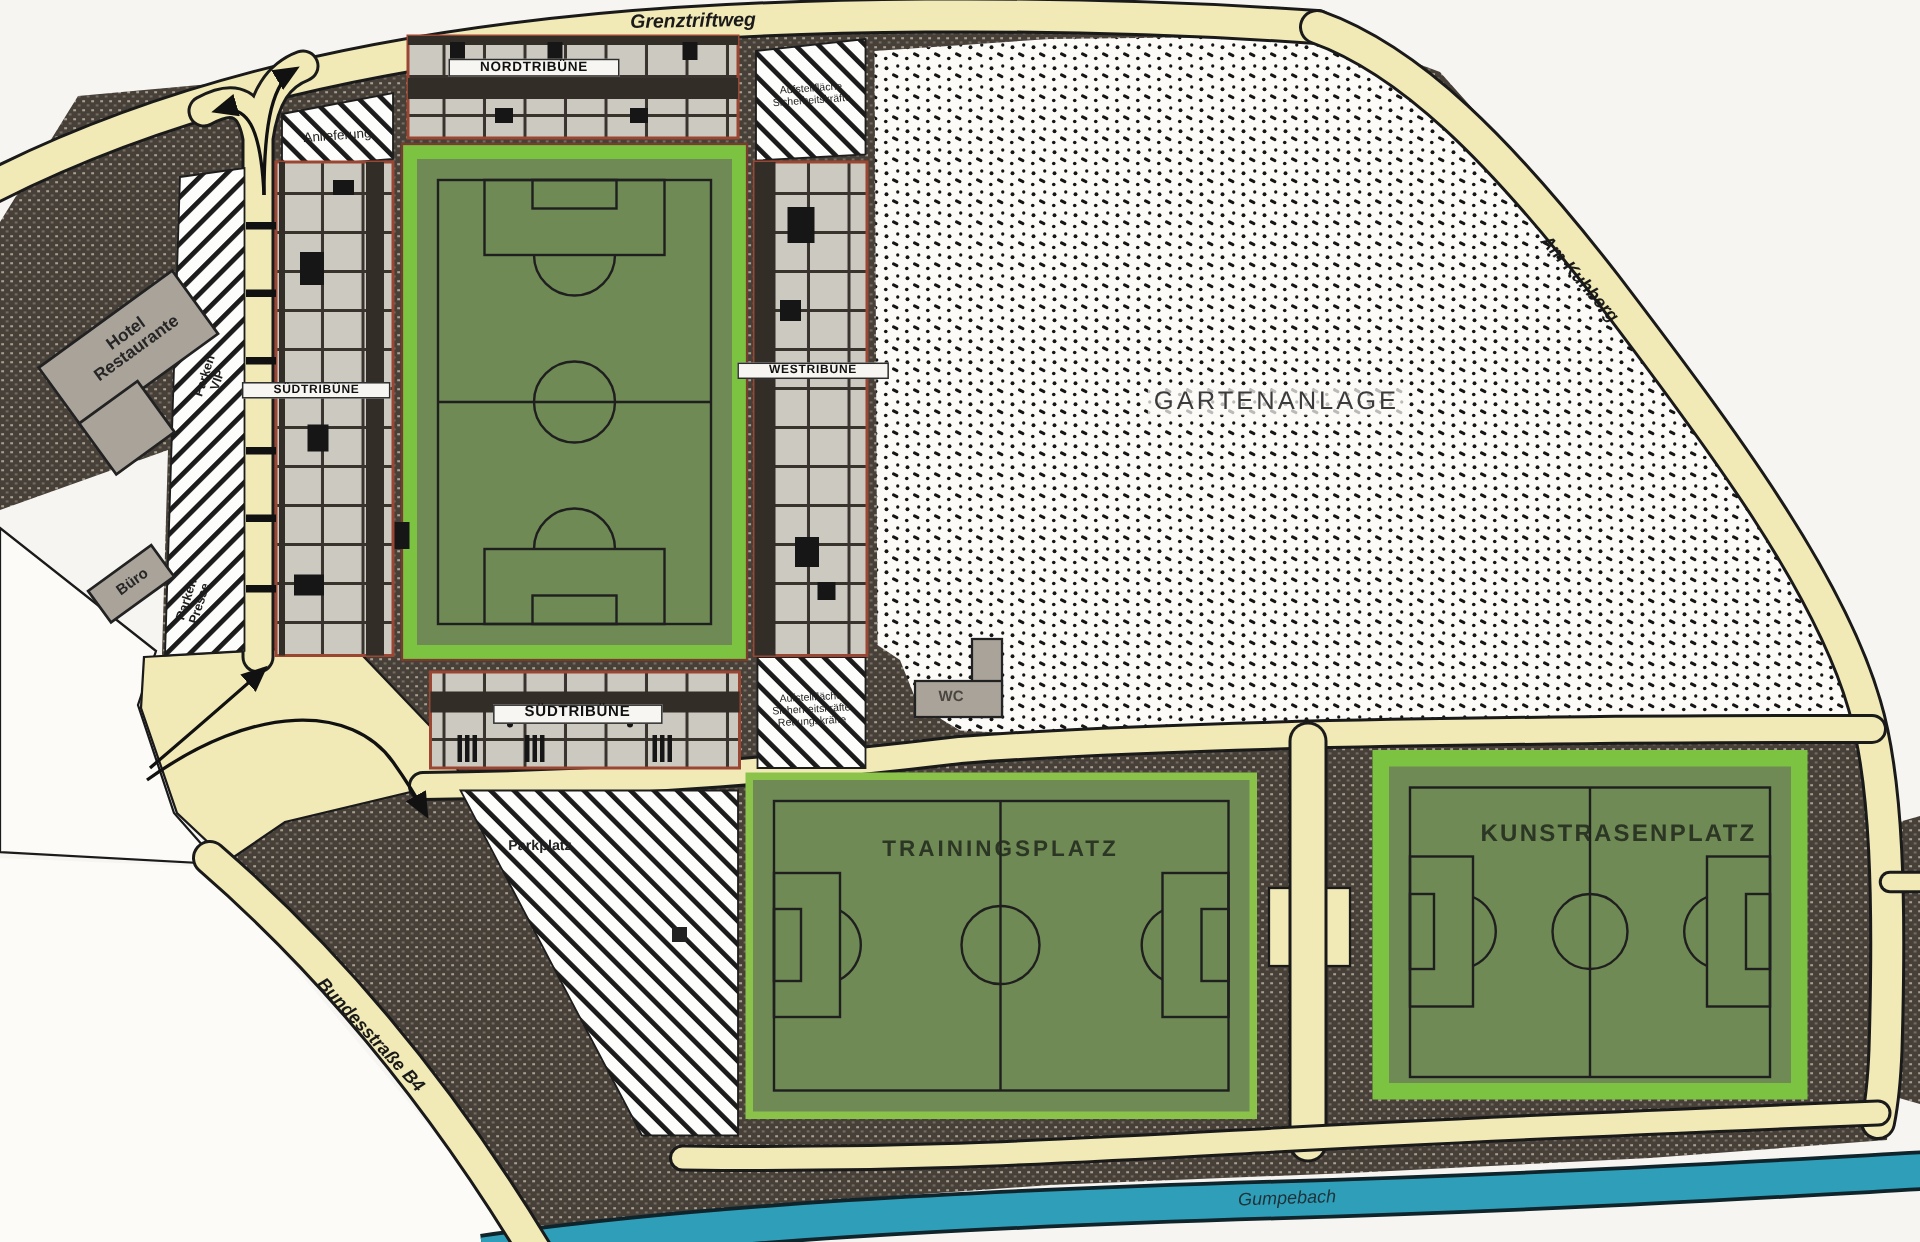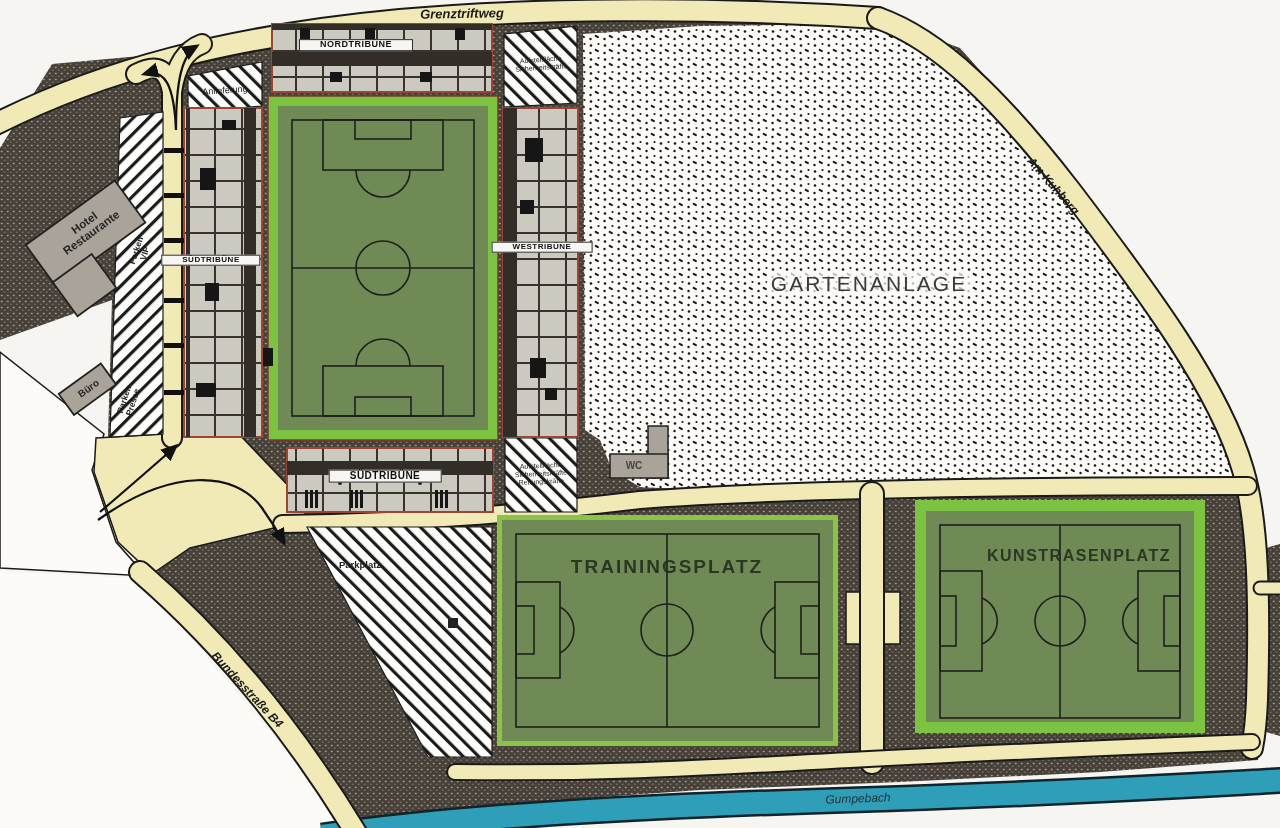--- a/index.html
+++ b/index.html
@@ -19,22 +19,22 @@
   
   .l-grenz{left:462px;top:14px;font-size:13px;transform:translate(-50%,-50%) rotate(-1deg);}
   .l-kuh{left:1053px;top:186px;font-size:12px;transform:translate(-50%,-50%) rotate(49deg);}
   .l-b4{left:247px;top:690px;font-size:12px;transform:translate(-50%,-50%) rotate(47deg);}
   .l-gump{left:858px;top:799px;font-size:12px;font-style:italic;color:#20333a;
           transform:translate(-50%,-50%) rotate(-2deg);}
   .l-nord{left:356px;top:45px;font-size:9px;}
   .l-west{left:211px;top:260px;font-size:8px;}
   .l-ost{left:542px;top:247px;font-size:8px;}
   .l-sud{left:385px;top:476px;font-size:10px;}
-  .l-garten{left:869px;top:268px;font-size:21px;margin-top:16px;}
-  .l-train{left:667px;top:567px;font-size:19px;}
+  .l-garten{left:851px;top:268px;font-size:17px;}
+  .l-train{left:667px;top:567px;font-size:15px;}
   .l-kunst{left:1079px;top:556px;font-size:16px;letter-spacing:1.5px;}
   .l-parkplatz{left:360px;top:565px;font-size:9.5px;font-weight:bold;color:#222;}
   .l-anl{left:225px;top:91px;font-size:9px;transform:translate(-50%,-50%) rotate(-4deg);}
   .l-aufn{left:541px;top:64px;line-height:1.15;transform:translate(-50%,-50%) rotate(-4deg);}
   .l-aufs{left:541px;top:474px;line-height:1.15;transform:translate(-50%,-50%) rotate(-3deg);}
   .l-vip{left:141px;top:252px;font-size:8.5px;font-weight:bold;
          transform:translate(-50%,-50%) rotate(-72deg);}
   .l-presse{left:129px;top:401px;font-size:8.5px;font-weight:bold;
          transform:translate(-50%,-50%) rotate(-72deg);}
   .l-hotel{left:88px;top:228px;font-size:11.5px;transform:translate(-50%,-50%) rotate(-36deg);}

